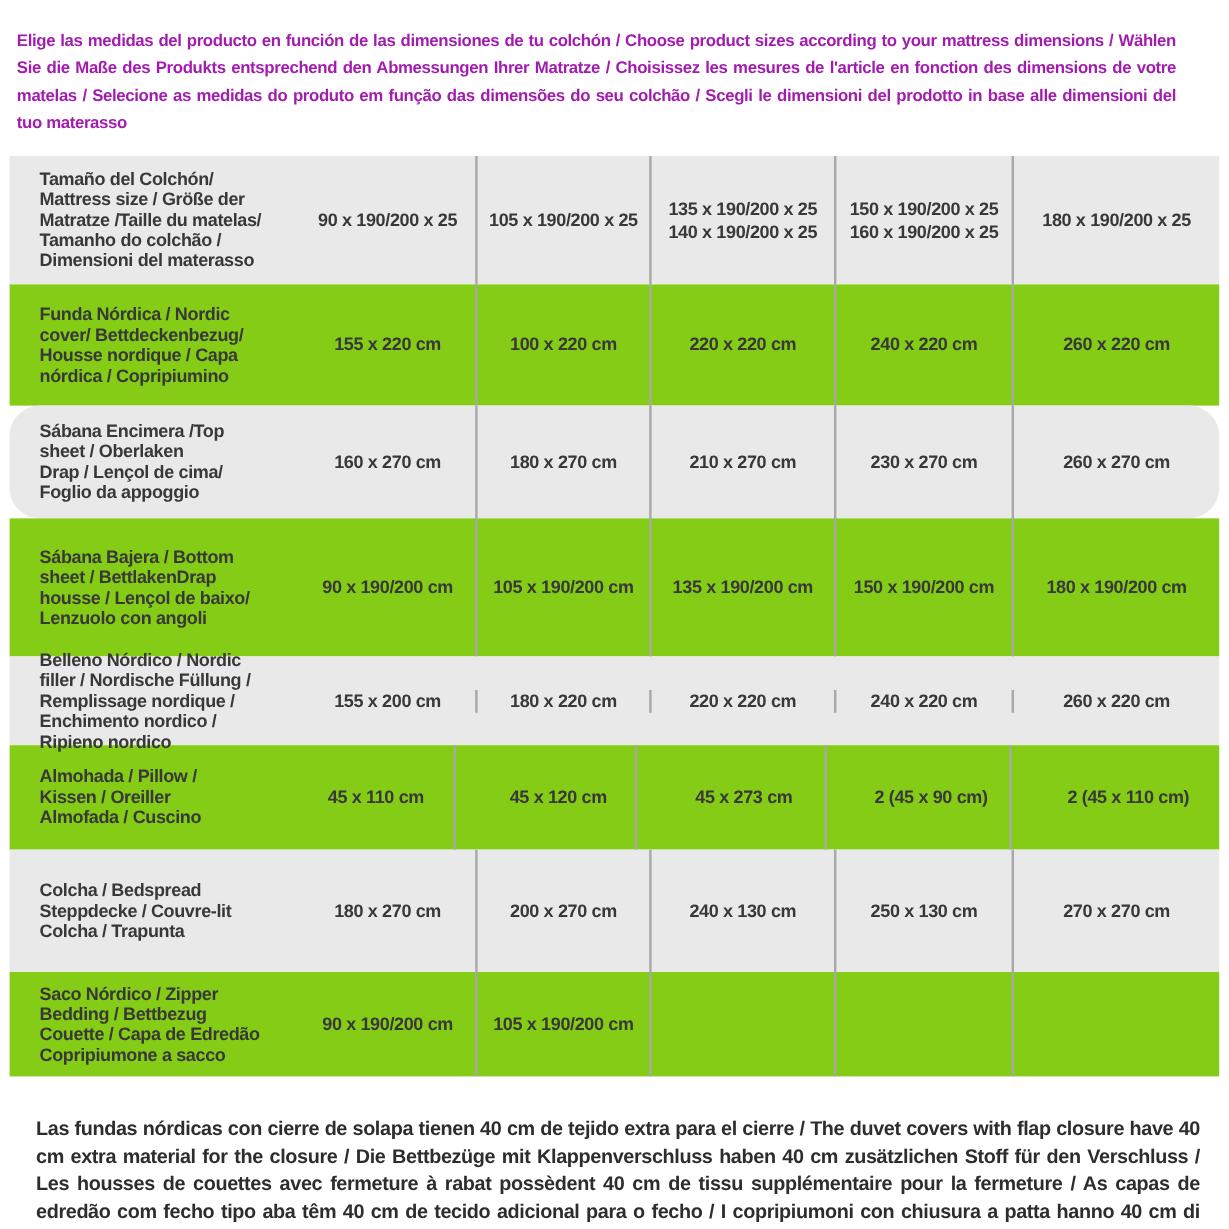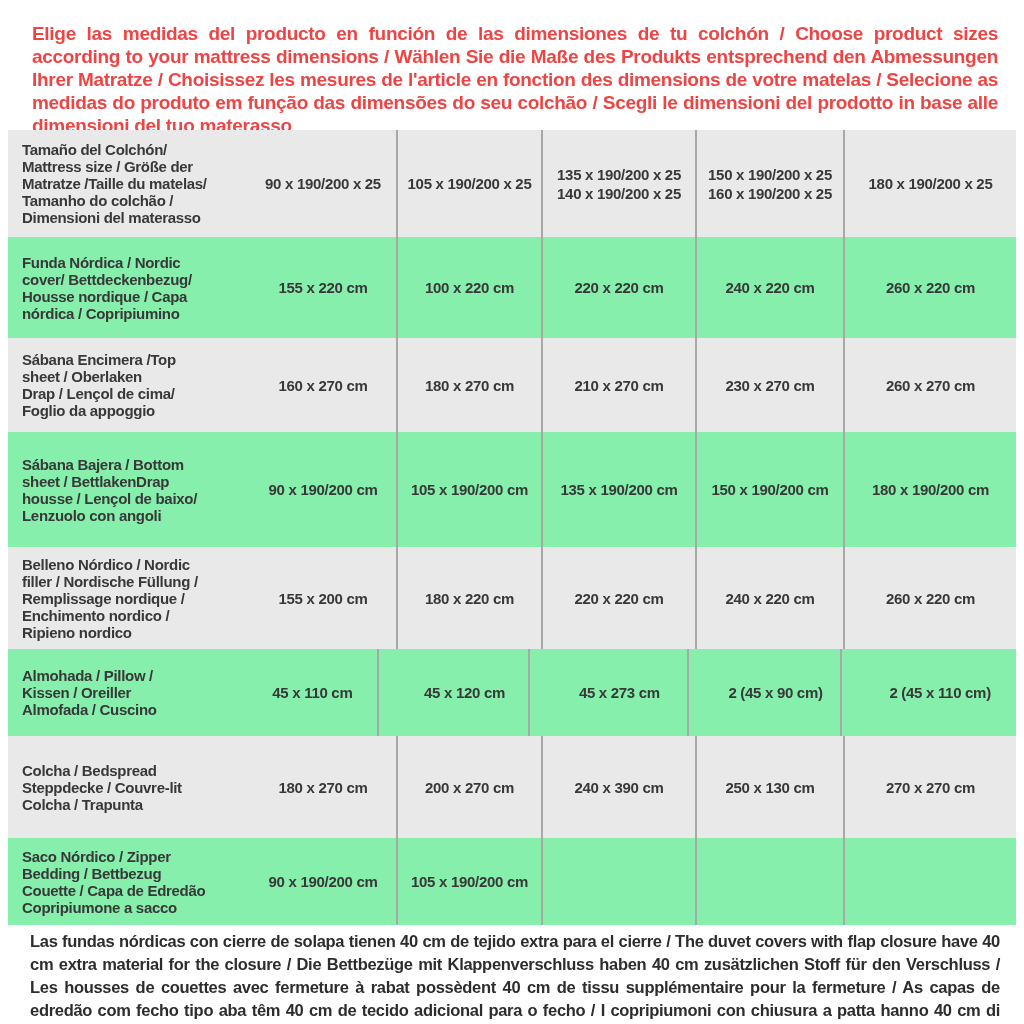--- a/index.html
+++ b/index.html
@@ -7,51 +7,51 @@
     width:1024px;height:1024px;
     background:#ffffff;
     font-family:"Liberation Sans", sans-serif;
     font-weight:bold;
     color:#383838;
     position:relative;
     overflow:hidden;
   }
   .intro{
     position:absolute;
-    left:32px; top:22px; width:966px;
-    font-size:19px; line-height:23px;
+    left:14px; top:22px; width:966px;
+    font-size:14px; line-height:23px;
     text-align:justify;
     letter-spacing:-0.3px;
-    color:#ef4444;
+    color:#a21caf;
     margin:0;
   }
   .size-table{
     position:absolute;
     left:8px; top:130px; width:1008px;
   }
   .row{ display:flex; width:100%; }
   .row.gray{ background:#e9e9e9; }
-  .row.white{ background:#86efac; }
+  .row.white{ background:#84cc16; }
   .size-table .row:nth-child(1){height:107px;}
   .size-table .row:nth-child(2){height:101px;}
-  .size-table .row:nth-child(3){height:94px;}
+  .size-table .row:nth-child(3){height:94px;border-radius:25px;}
   .size-table .row:nth-child(4){height:115px;}
-  .size-table .row:nth-child(5){height:102px;}
+  .size-table .row:nth-child(5){height:74px;align-items:center;}
   .size-table .row:nth-child(6){height:87px;gap:22px;}
   .size-table .row:nth-child(7){height:102px;}
   .size-table .row:nth-child(8){height:87px;}
   .cell{
     display:flex; align-items:center;
     white-space:pre-line;
     letter-spacing:-0.3px;
     box-sizing:border-box;
   }
   .cell.label{
     width:242px;
-    padding-left:14px; padding-right:12px;
+    padding-left:25px; padding-right:12px;
     font-size:15px; line-height:17px;
     justify-content:flex-start;
     text-align:left;
   }
   .cell.value{
     justify-content:center;
     text-align:center;
     font-size:15px; line-height:19px;
   }
   .cell.c1{ width:148px; }
@@ -145,21 +145,21 @@
         <div class="cell value c3 bordered">45 x 273 cm</div>
         <div class="cell value c4 bordered">2 (45 x 90 cm)</div>
         <div class="cell value c5">2 (45 x 110 cm)</div>
       </div>
       <div class="row gray">
         <div class="cell label">Colcha / Bedspread
 Steppdecke / Couvre-lit
 Colcha / Trapunta</div>
         <div class="cell value c1 bordered">180 x 270 cm</div>
         <div class="cell value c2 bordered">200 x 270 cm</div>
-        <div class="cell value c3 bordered">240 x 390 cm</div>
+        <div class="cell value c3 bordered">240 x 130 cm</div>
         <div class="cell value c4 bordered">250 x 130 cm</div>
         <div class="cell value c5">270 x 270 cm</div>
       </div>
       <div class="row white">
         <div class="cell label">Saco Nórdico / Zipper
 Bedding / Bettbezug
 Couette  / Capa de Edredão
 Copripiumone a sacco</div>
         <div class="cell value c1 bordered">90 x 190/200 cm</div>
         <div class="cell value c2 bordered">105 x 190/200 cm</div>

